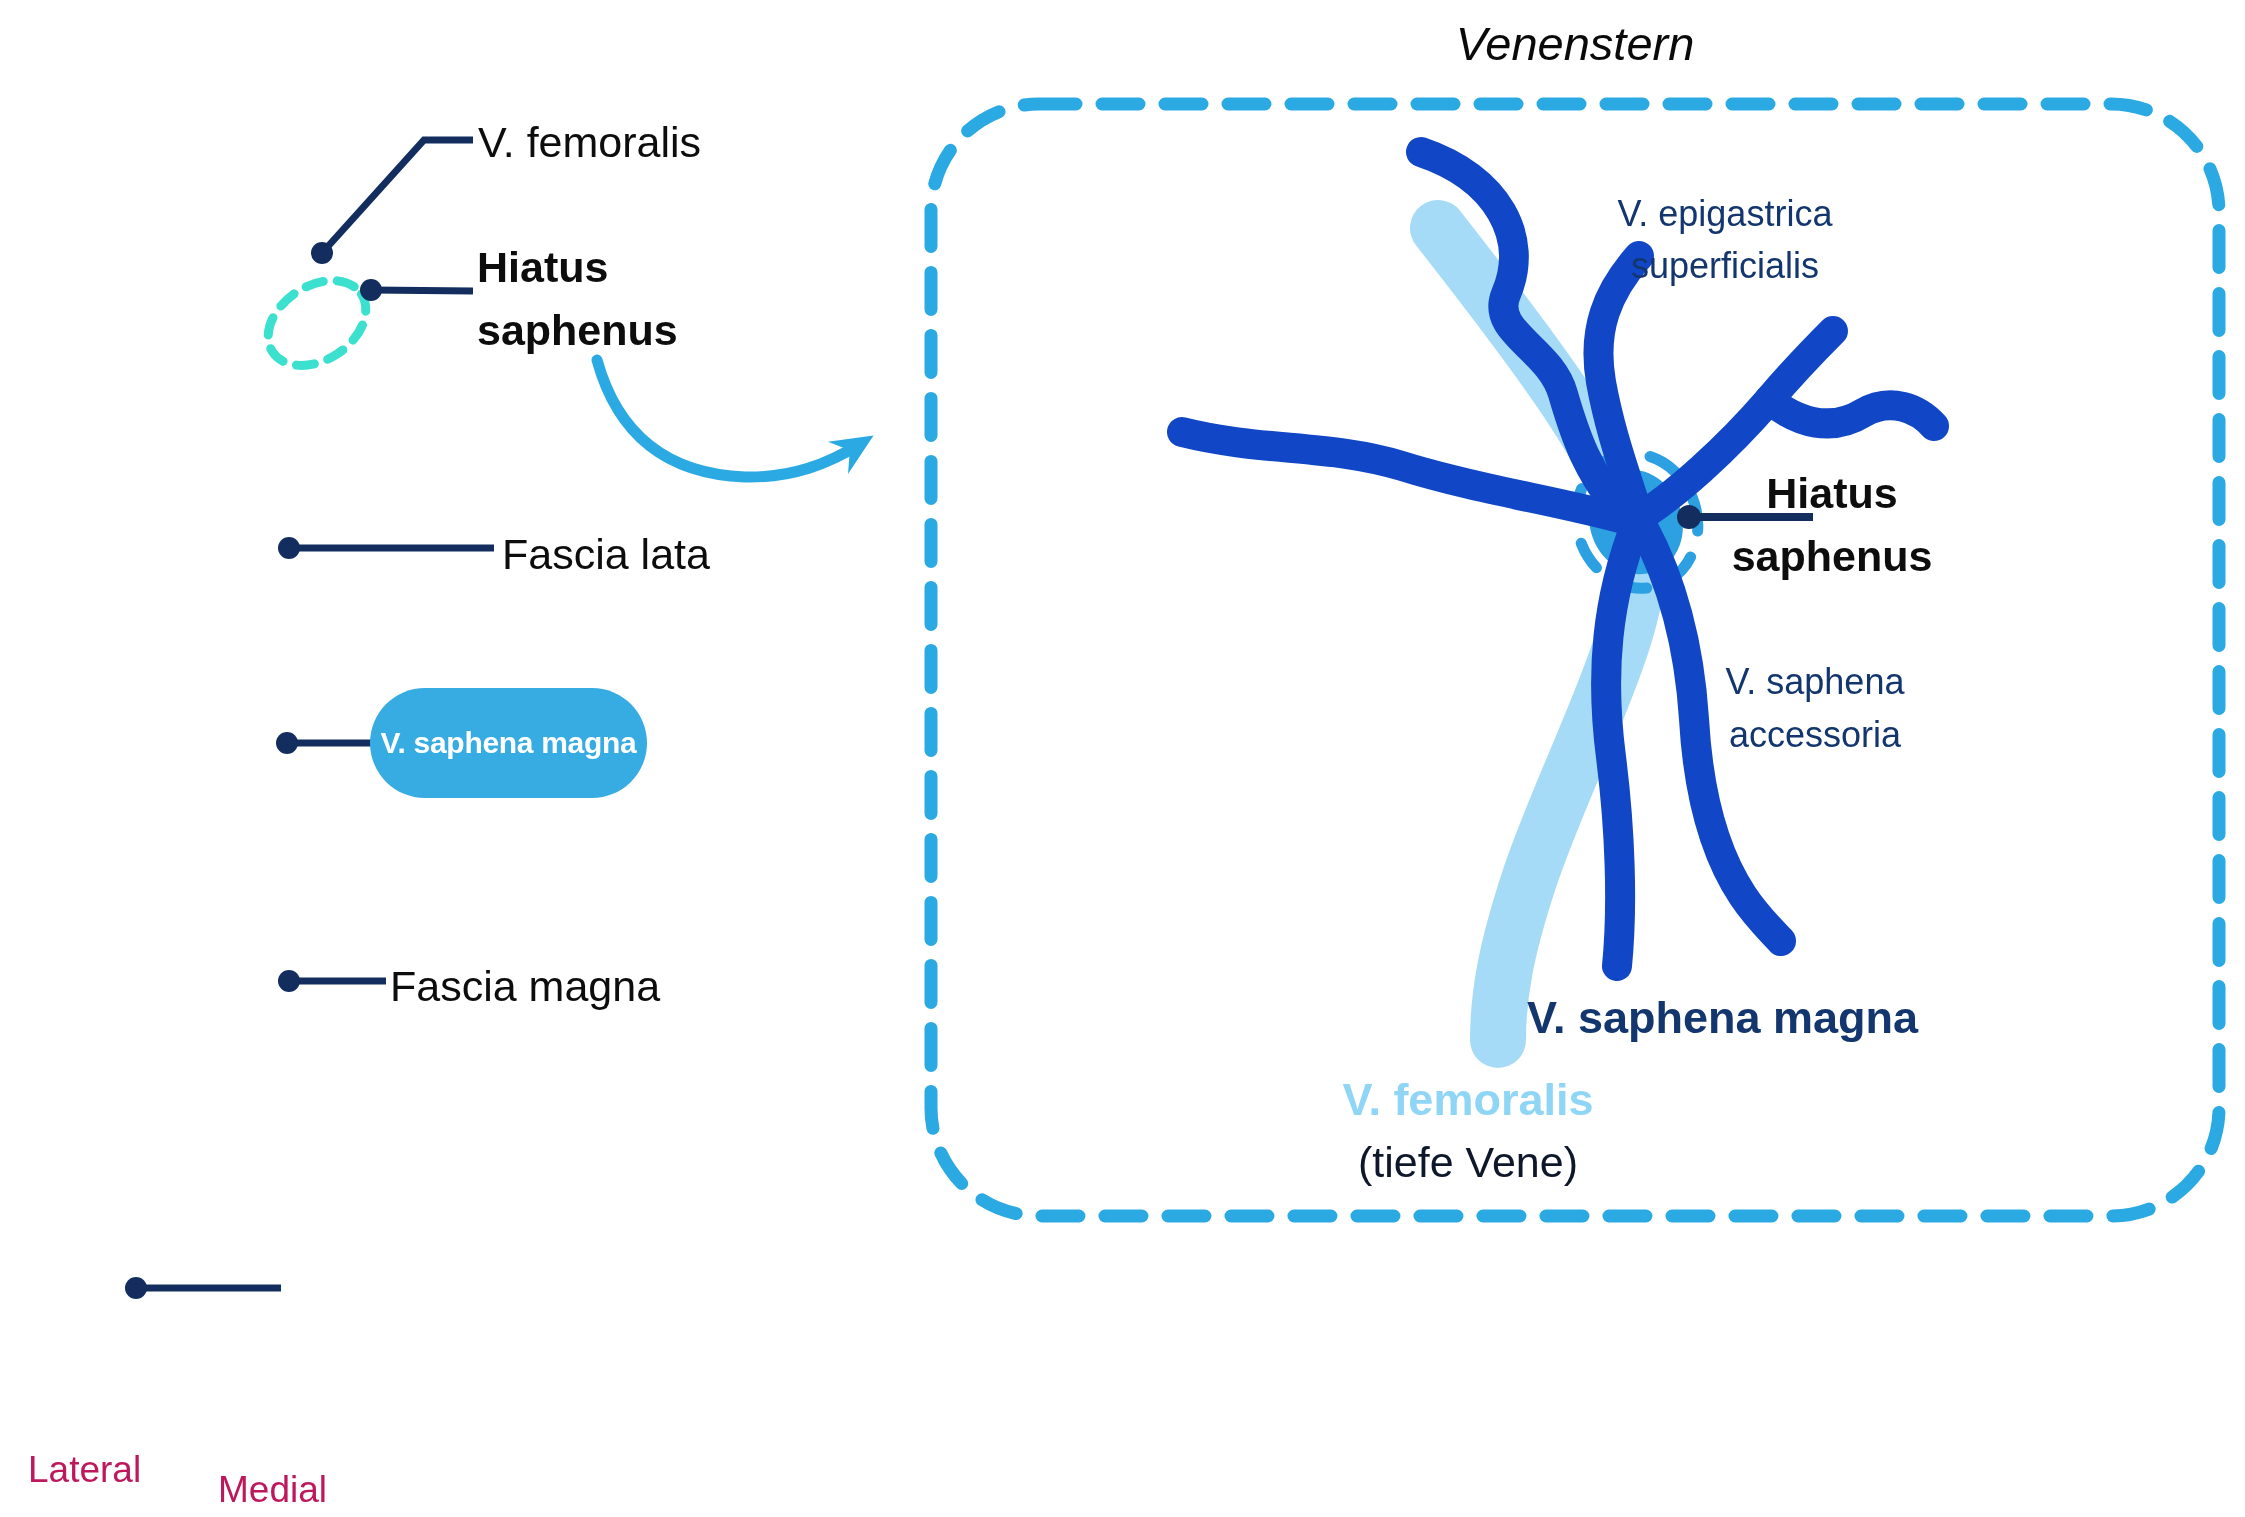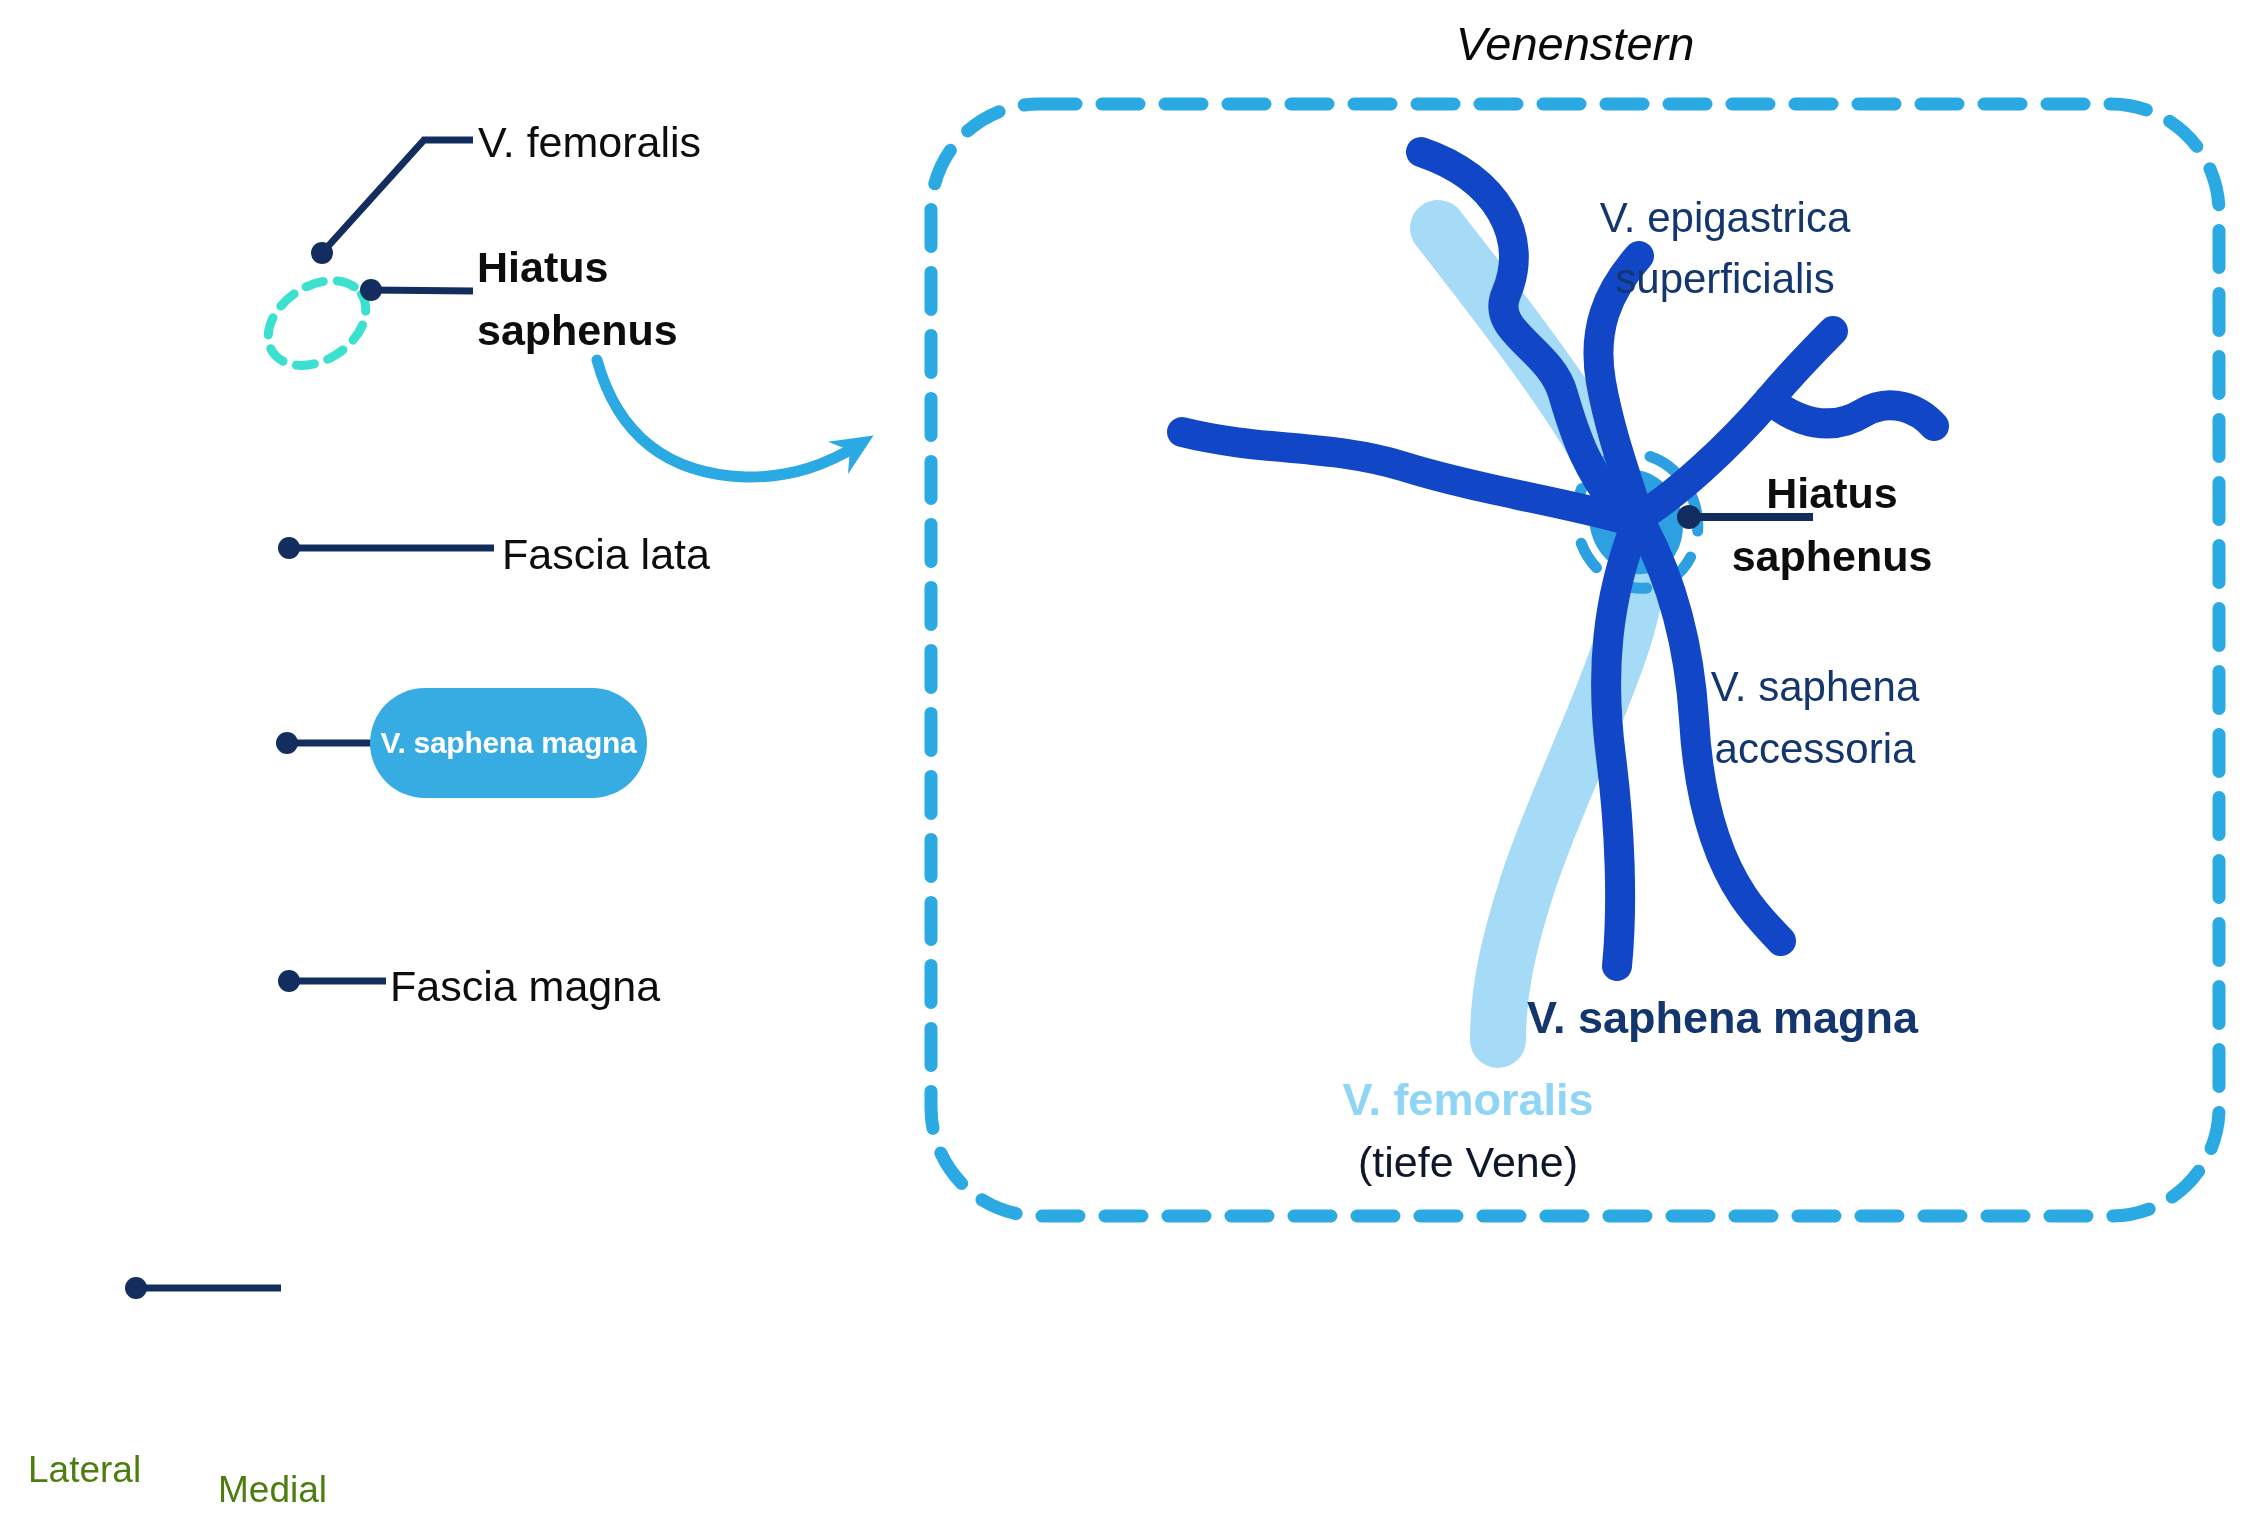--- a/index.html
+++ b/index.html
@@ -5,28 +5,28 @@
   html,body{margin:0;padding:0;background:#ffffff;}
   #stage{position:relative;width:2245px;height:1517px;background:#ffffff;overflow:hidden;
          font-family:"Liberation Sans", sans-serif;}
   #artwork{position:absolute;left:0;top:0;}
   .lbl{position:absolute;white-space:pre;line-height:1.42;}
   .lbl.black{color:#0d0d0d;}
   .lbl.navy{color:#14366f;}
   .lbl.bold{font-weight:bold;}
   .lbl.center{text-align:center;}
   .fs43{font-size:43px;}
-  .fs42{font-size:42px;}
+  .fs42{font-size:36px;}
   .fs45{font-size:45px;}
   .title{position:absolute;left:931px;top:16px;width:1288px;text-align:center;
          font-size:47px;font-weight:normal;font-style:italic;color:#0a0a0a;}
   .pill{position:absolute;left:370px;top:688px;width:277px;height:110px;border-radius:55px;
         background:#36ace3;display:flex;align-items:center;justify-content:center;}
   .pill span{color:#ffffff;font-weight:bold;font-size:30px;letter-spacing:-0.3px;}
-  .gray{color:#4d7c0f;font-size:37px;}
+  .gray{color:#be185d;font-size:37px;}
   .femoralis-deep{position:absolute;left:1308px;top:1068px;width:320px;text-align:center;}
   .femoralis-deep .l1{color:#8fd5f6;font-weight:bold;font-size:45px;line-height:1.42;}
   .femoralis-deep .l2{color:#0f172a;font-size:43px;line-height:1.42;}
 </style>
 </head>
 <body>
 
 <div id="stage">
 
   <svg id="artwork" width="2245" height="1517" viewBox="0 0 2245 1517">

